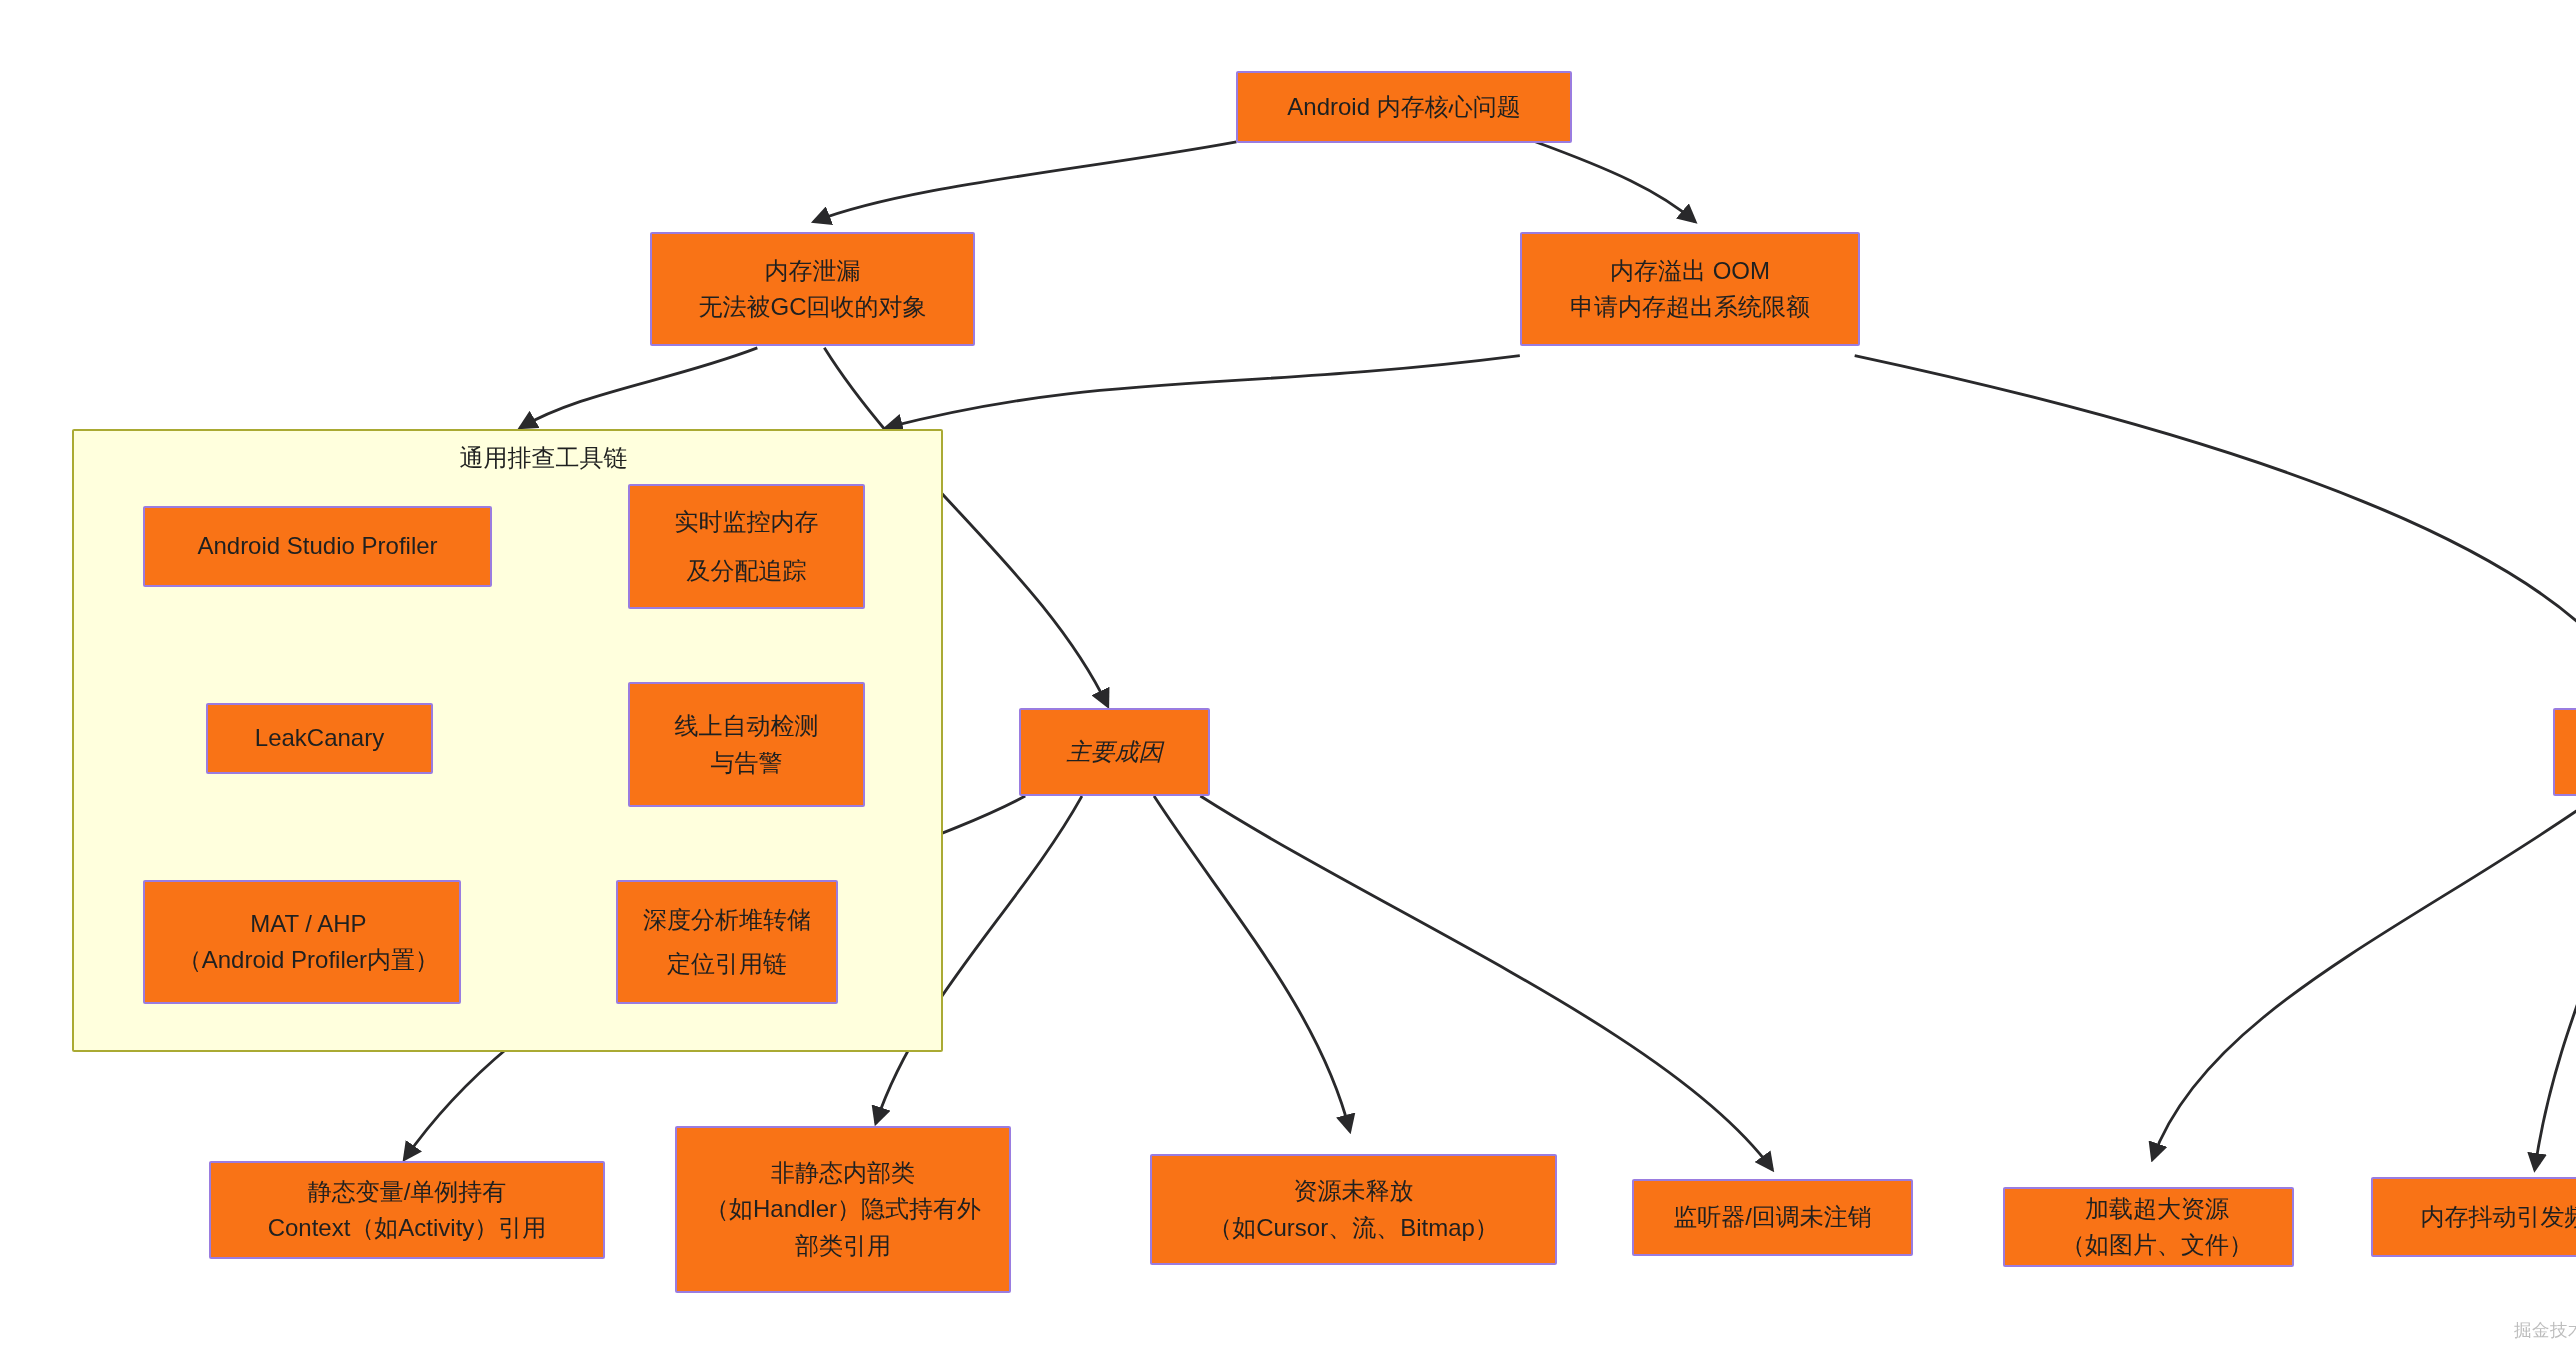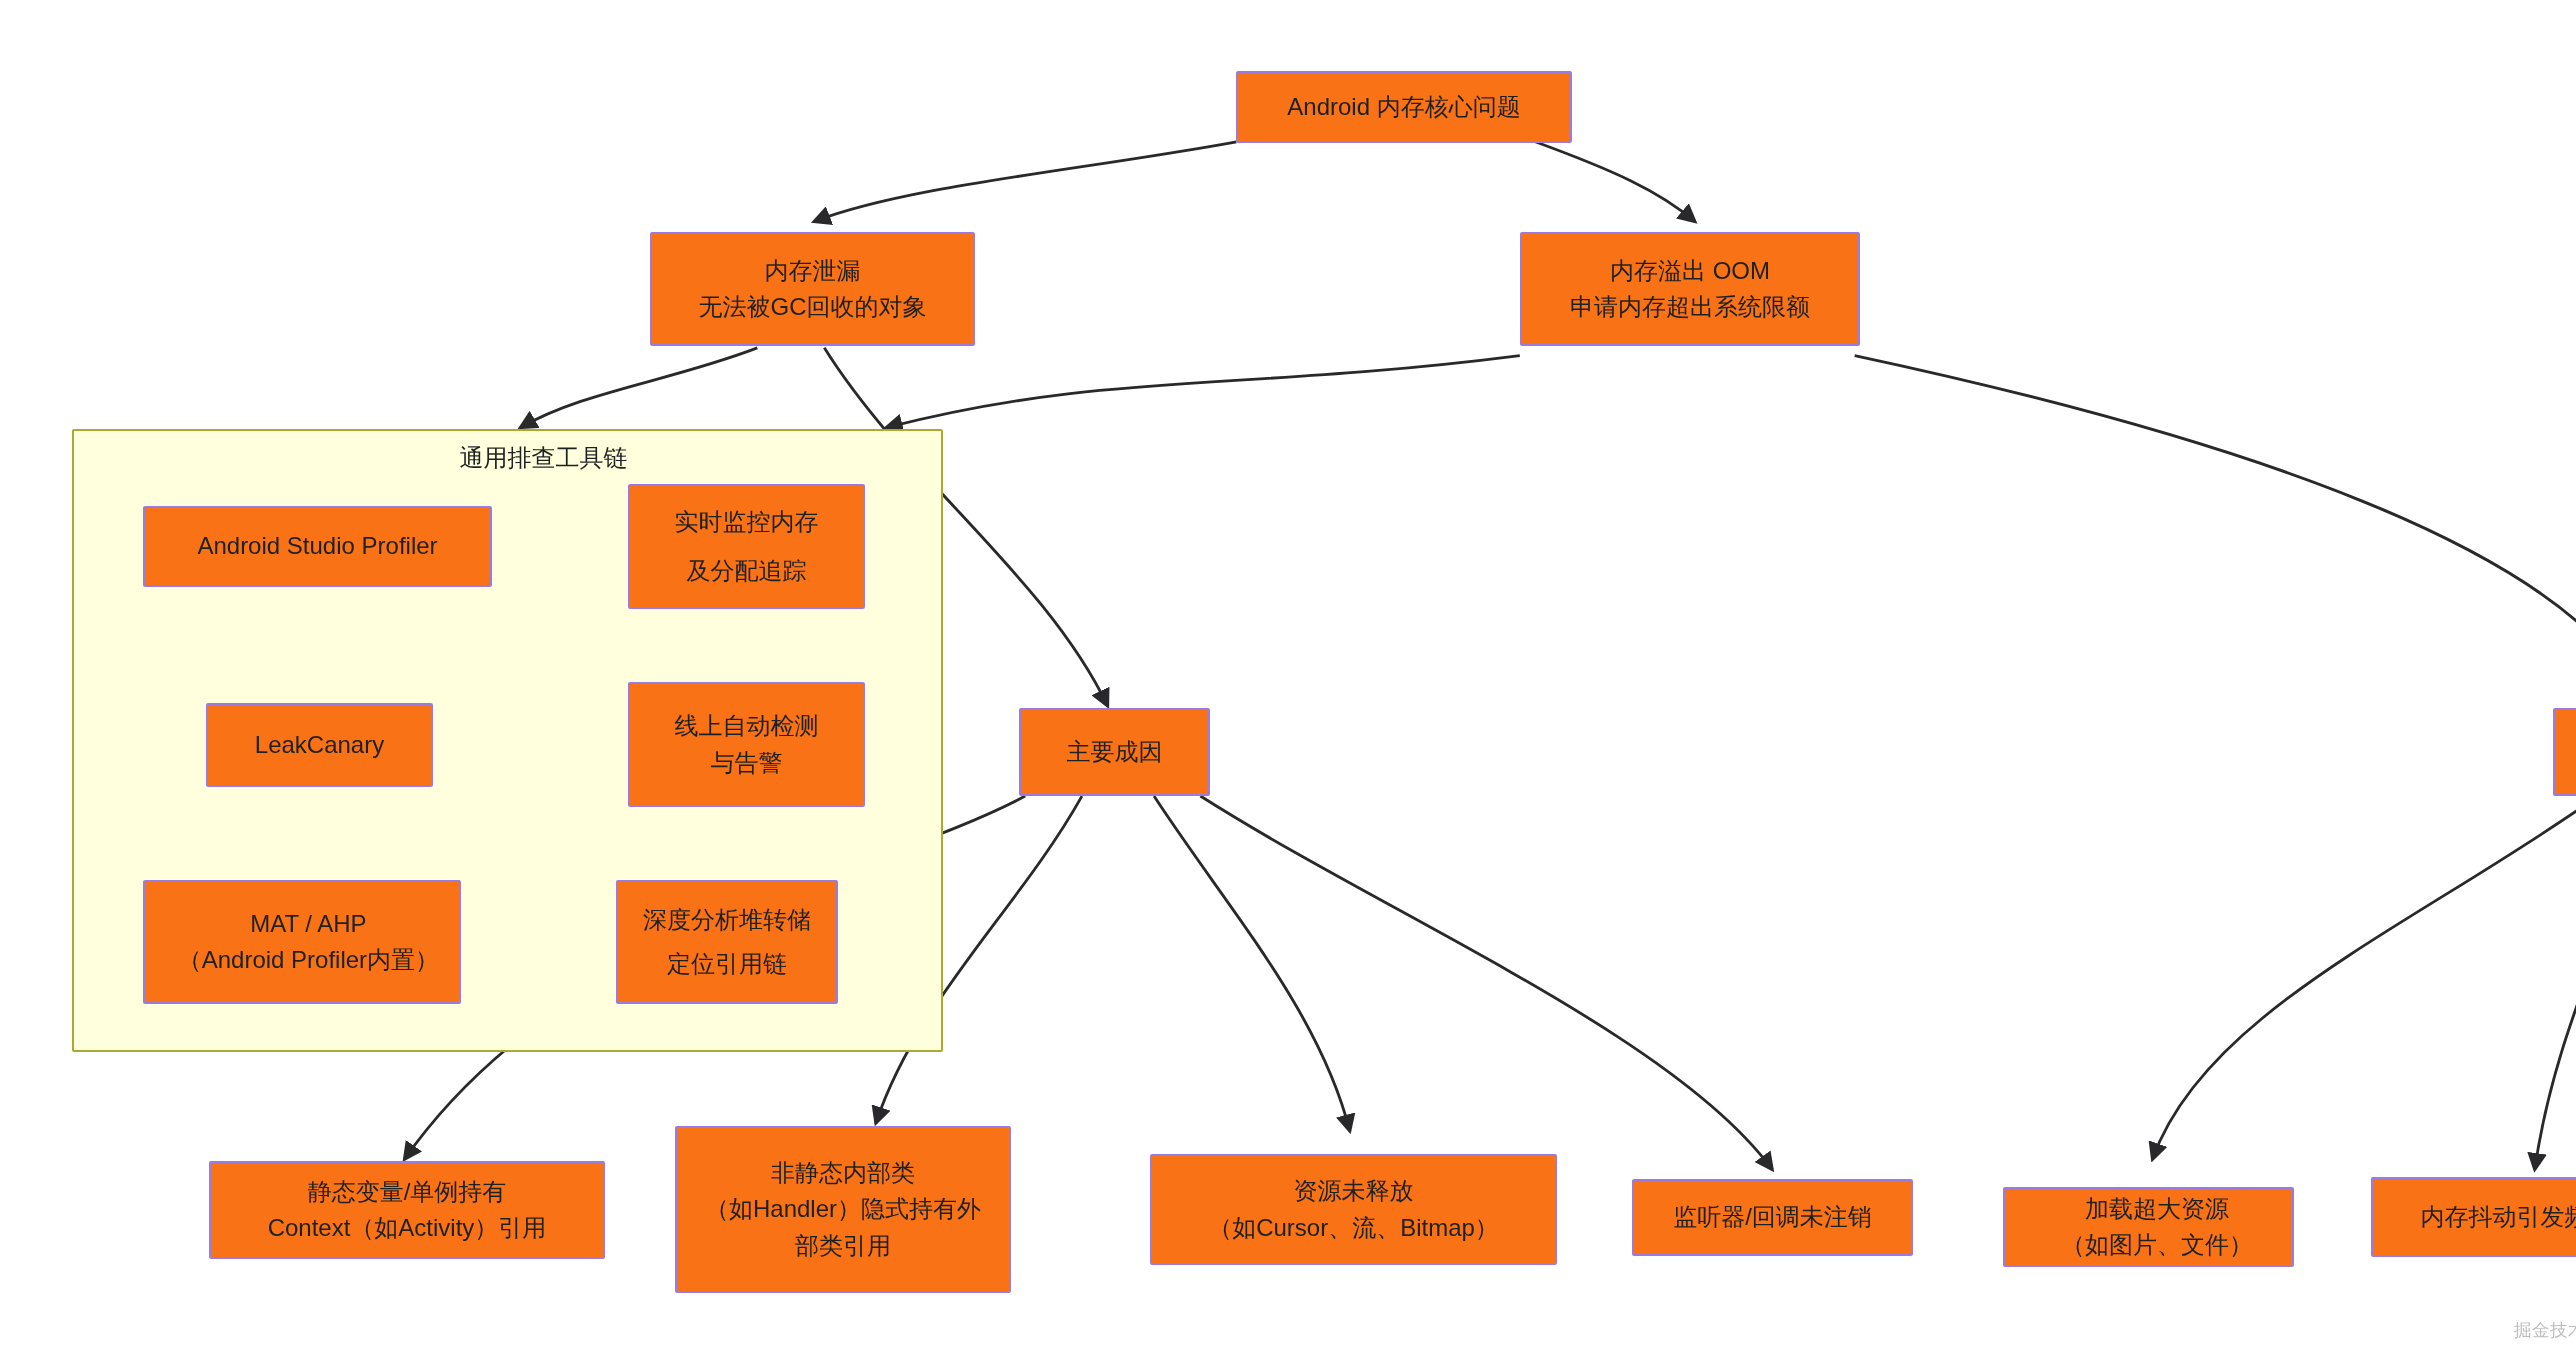--- a/index.html
+++ b/index.html
@@ -137,40 +137,40 @@
 
   <div class="node" style="left:143px; top:506px; width:349px; height:81px;">
     <span class="line">Android Studio Profiler</span>
   </div>
 
   <div class="node" style="left:628px; top:484px; width:237px; height:125px;gap:12px;">
     <span class="line">实时监控内存</span>
     <span class="line">及分配追踪</span>
   </div>
 
-  <div class="node" style="left:206px; top:703px; width:227px; height:84px;">
+  <div class="node" style="left:206px; top:703px; width:227px; height:71px;">
     <span class="line">LeakCanary</span>
   </div>
 
   <div class="node" style="left:628px; top:682px; width:237px; height:125px;">
     <span class="line">线上自动检测</span>
     <span class="line">与告警</span>
   </div>
 
   <div class="node" style="left:143px; top:880px; width:318px; height:124px;padding-left:20px;">
     <span class="line">MAT / AHP</span>
     <span class="line">（Android Profiler内置）</span>
   </div>
 
   <div class="node" style="left:616px; top:880px; width:222px; height:124px;gap:8px;">
     <span class="line">深度分析堆转储</span>
     <span class="line">定位引用链</span>
   </div>
 
-  <div class="node" style="left:1019px; top:708px; width:191px; height:88px;">
+  <div class="node" style="left:1019px; top:708px; width:191px; height:88px;font-style:italic;">
     <span class="line">主要成因</span>
   </div>
 
   <div class="node" style="left:2553px; top:708px; width:191px; height:88px;">
     
   </div>
 
   <div class="node" style="left:209px; top:1161px; width:396px; height:98px;">
     <span class="line">静态变量/单例持有</span>
     <span class="line">Context（如Activity）引用</span>

